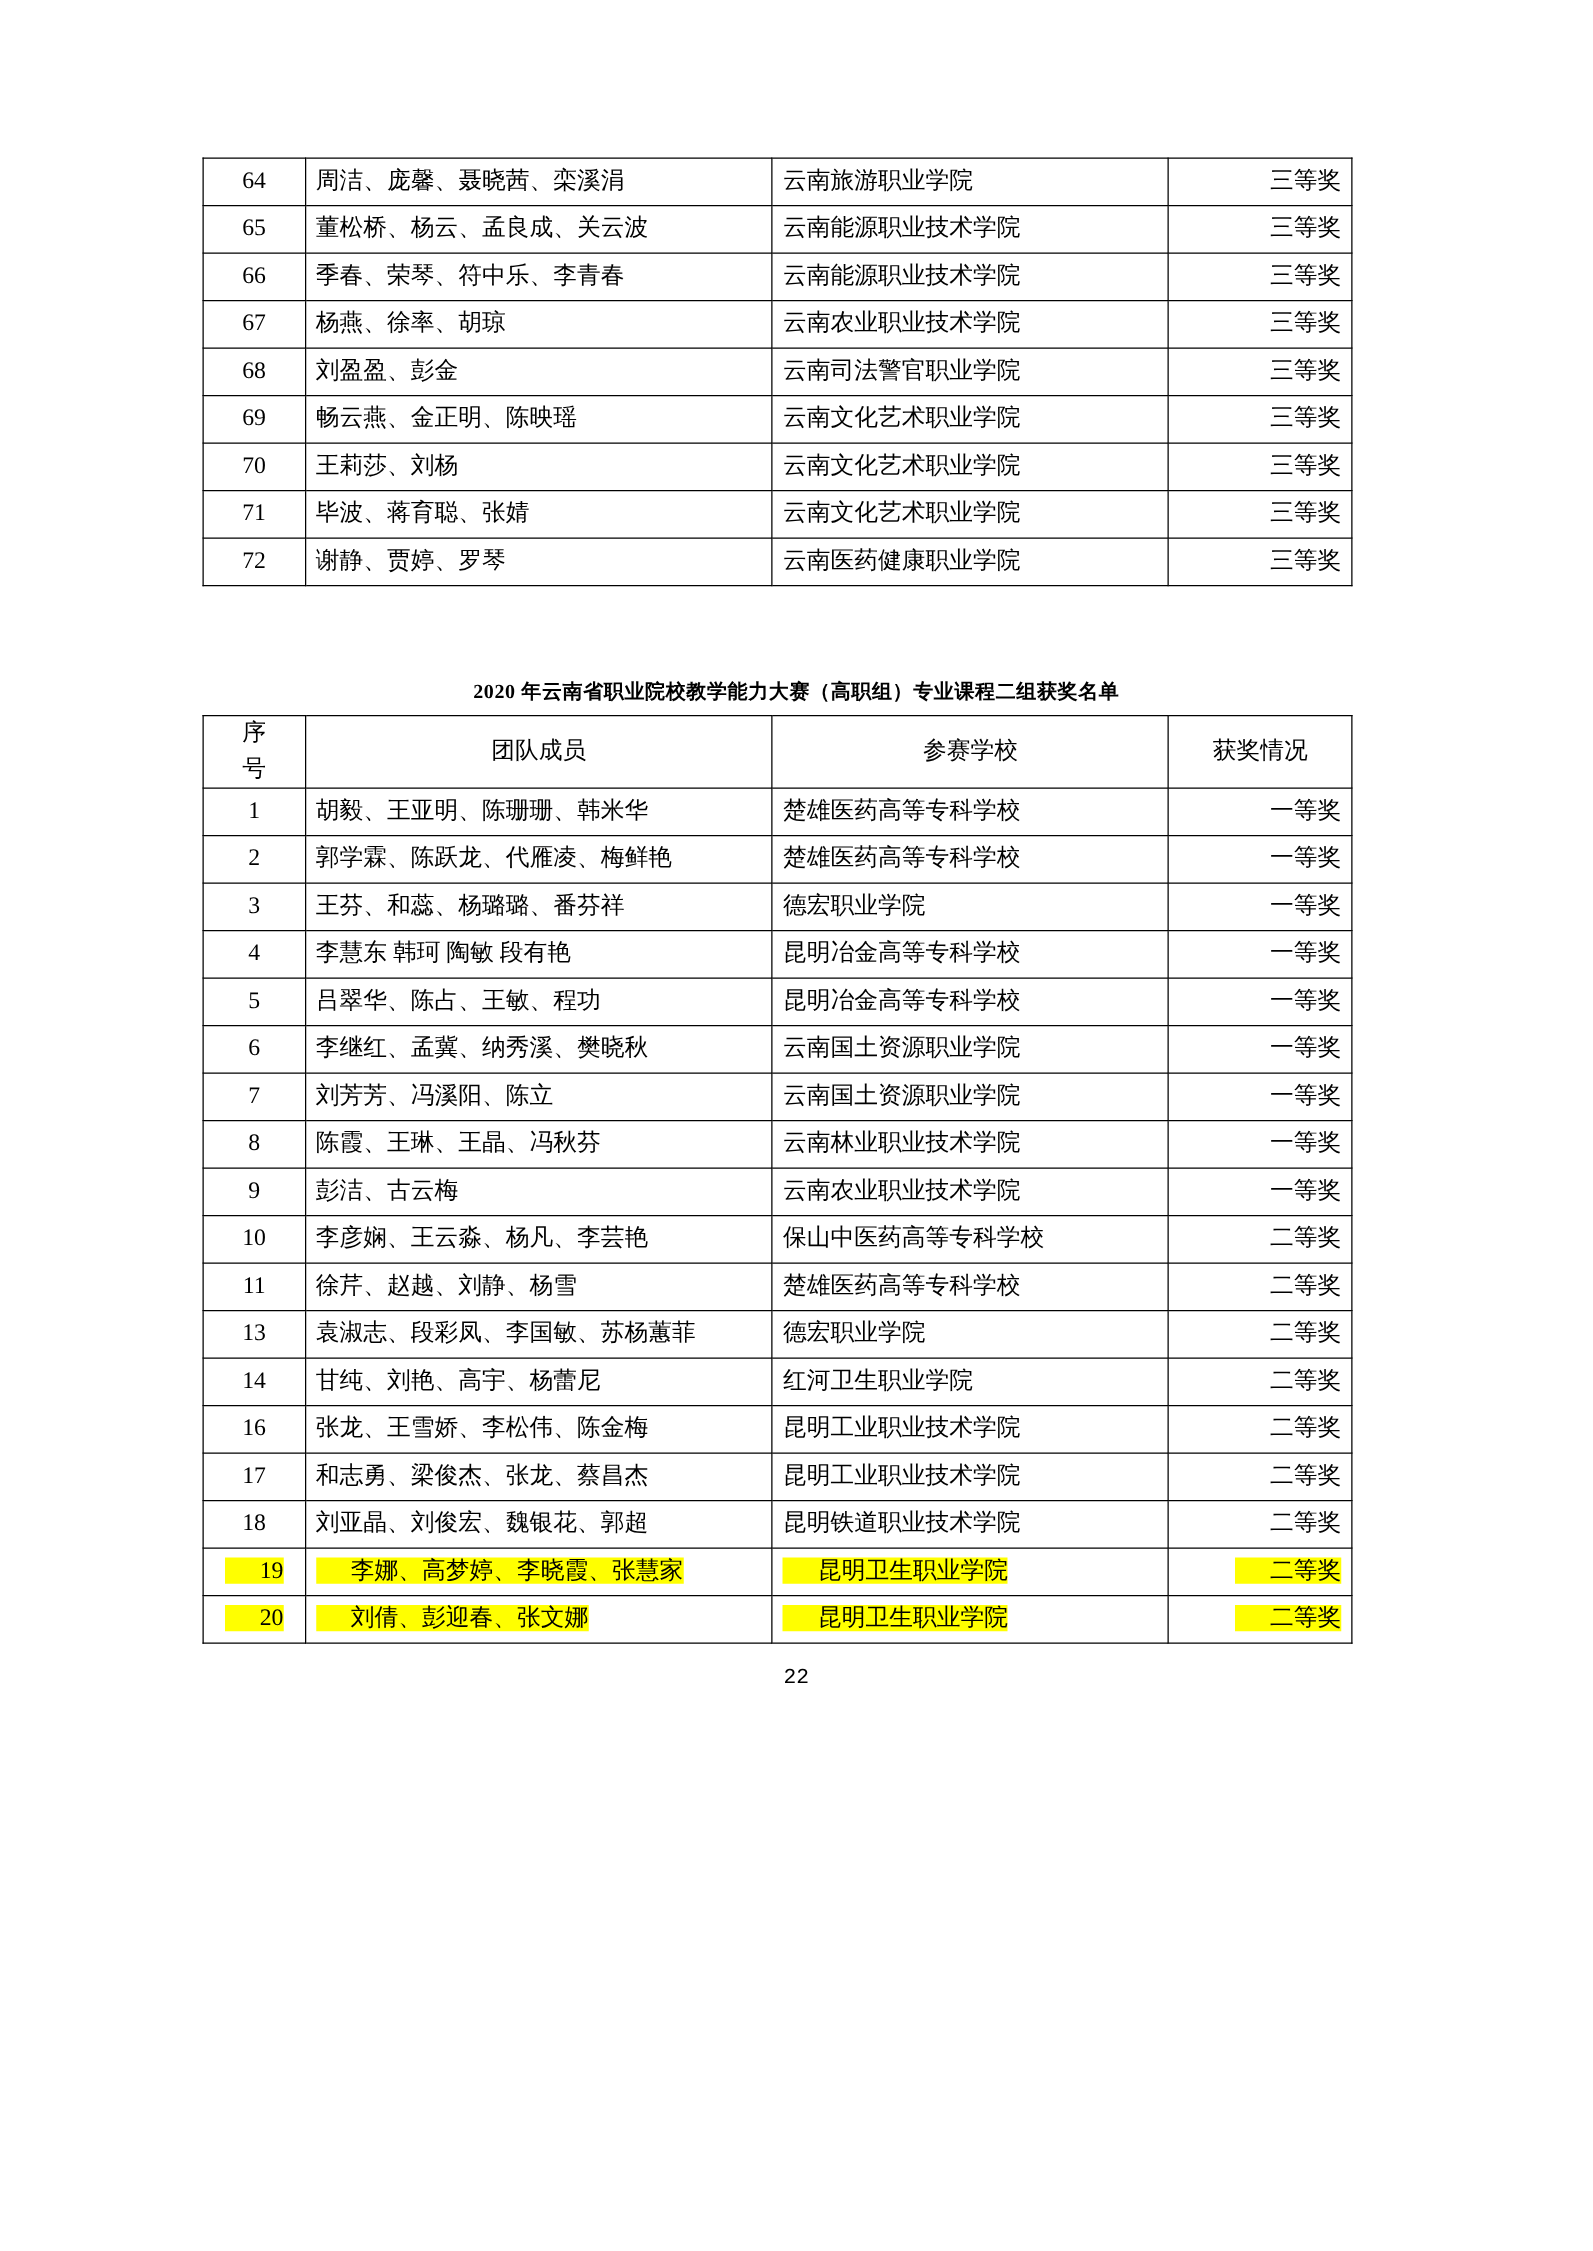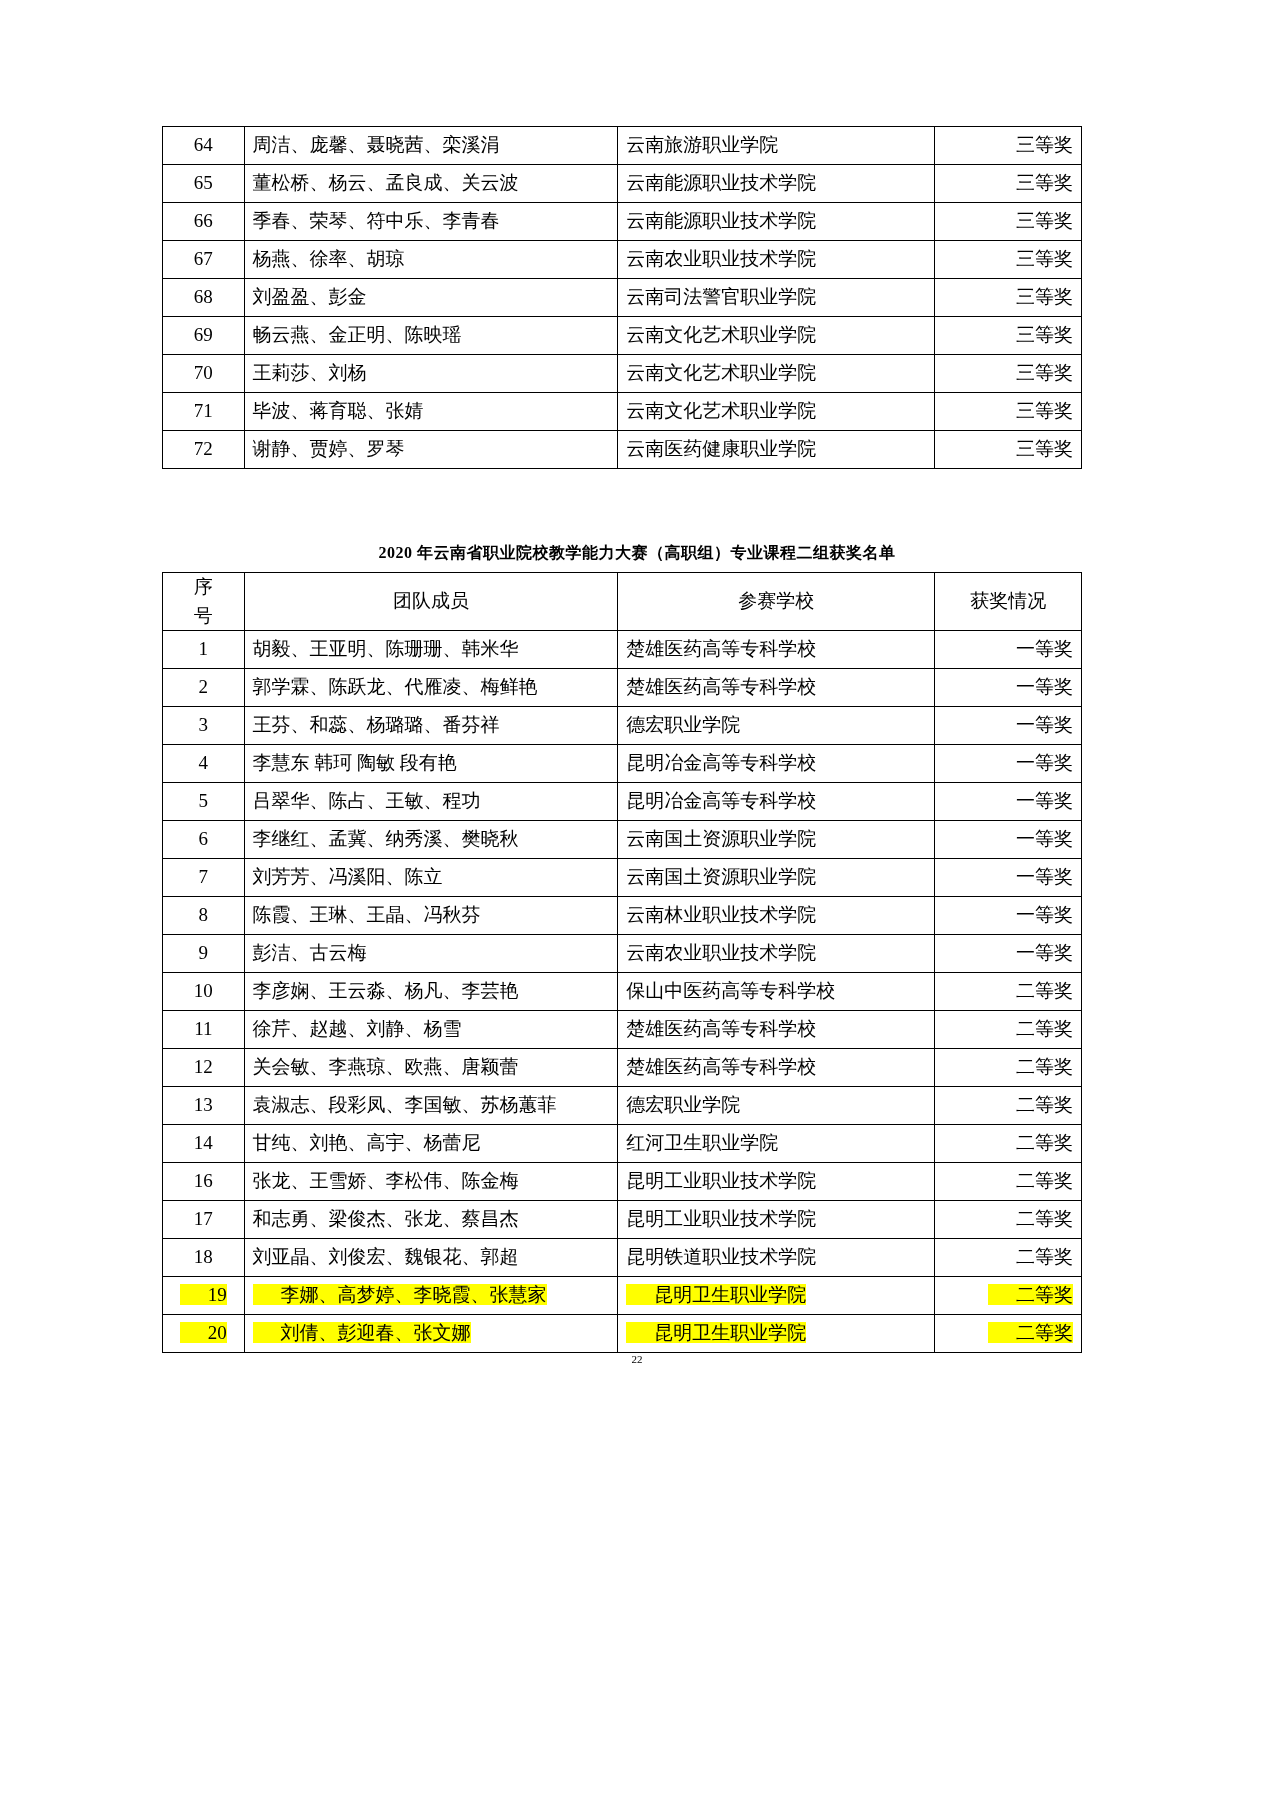--- a/index.html
+++ b/index.html
@@ -77,22 +77,23 @@
     width: 62px;
     text-align: center;
     line-height: 1.15;
   }
   .hdr-idx span { display: block; }
   .hl {
     background: #ffff00;
   }
   .page-number {
     text-align: center;
-    font-size: 11px;
-    font-family: Liberation Serif, serif;
+    font-size: 17px;
+    font-family: Liberation Mono, monospace;
+    margin-top: 18px;
   }
   .cell-text { display: inline; padding-left: 28px; }
 </style>
 </head>
 <body>
 
 <div class="page">
 
   <table class="doc-table table-top">
     <tbody>
@@ -229,26 +230,20 @@
             <td class="col-school">保山中医药高等专科学校</td>
             <td class="col-award">二等奖</td>
           </tr>
           <tr>
             <td class="col-idx">11</td>
             <td class="col-members">徐芹、赵越、刘静、杨雪</td>
             <td class="col-school">楚雄医药高等专科学校</td>
             <td class="col-award">二等奖</td>
           </tr>
           <tr>
-            <td class="col-idx">12</td>
-            <td class="col-members">关会敏、李燕琼、欧燕、唐颖蕾</td>
-            <td class="col-school">楚雄医药高等专科学校</td>
-            <td class="col-award">二等奖</td>
-          </tr>
-          <tr>
             <td class="col-idx">13</td>
             <td class="col-members">袁淑志、段彩凤、李国敏、苏杨蕙菲</td>
             <td class="col-school">德宏职业学院</td>
             <td class="col-award">二等奖</td>
           </tr>
           <tr>
             <td class="col-idx">14</td>
             <td class="col-members">甘纯、刘艳、高宇、杨蕾尼</td>
             <td class="col-school">红河卫生职业学院</td>
             <td class="col-award">二等奖</td>

